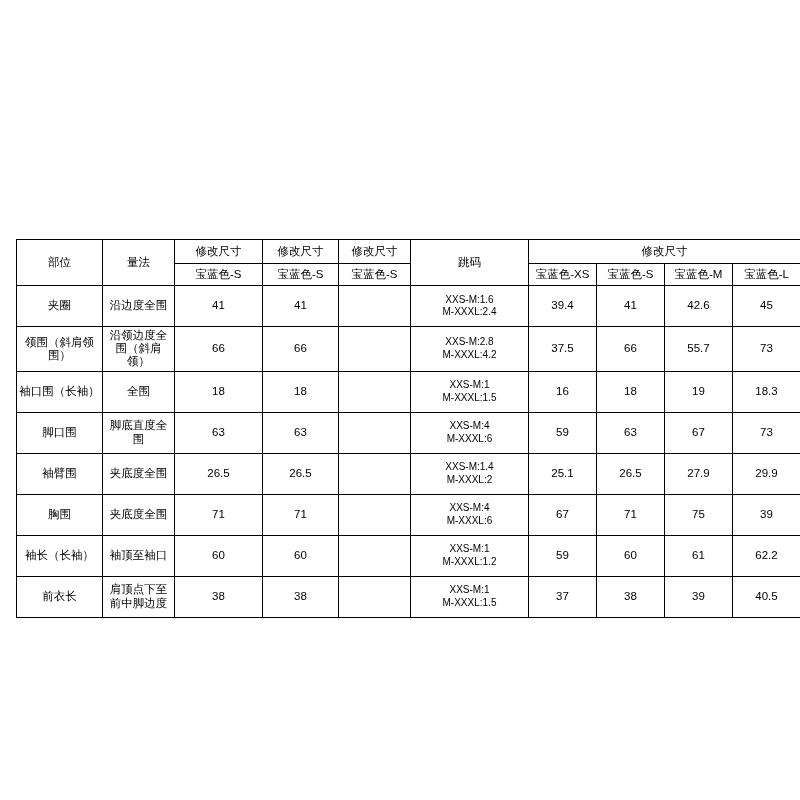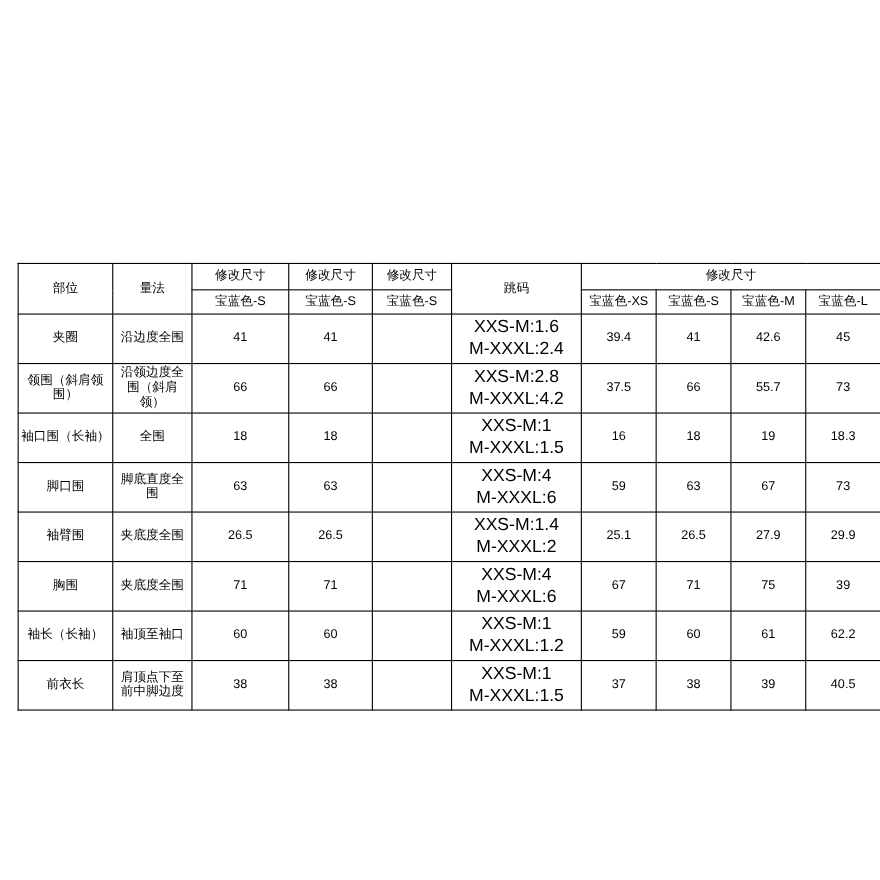--- a/index.html
+++ b/index.html
@@ -43,21 +43,21 @@
   .hdr-sub {
     height: 22px;
     margin-top: 35px;
   }
   .row-body td {
     height: 36px;
   }
   .jump-cell {
     text-align: left;
     padding-left: 6px;
-    font-size: 16px;
+    font-size: 10px;
     line-height: 1.25;
     margin-left: 24px;
   }
   .jump-cell div {
     white-space: nowrap;
   }
   .blank {
     
   }
   

